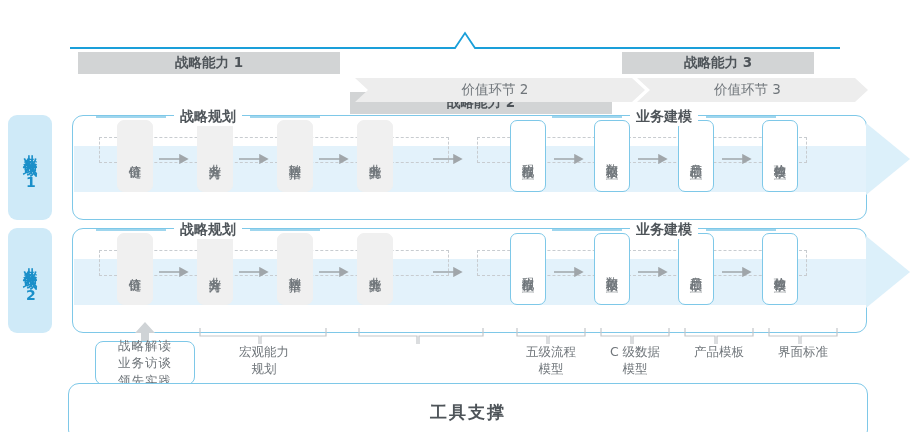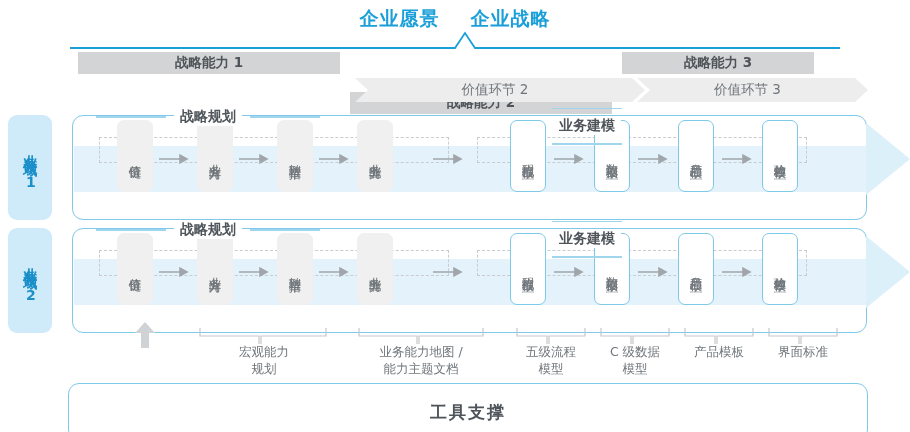--- a/index.html
+++ b/index.html
@@ -74,21 +74,21 @@
   }
 
   
   .sec{
     position:absolute;display:flex;align-items:center;gap:8px;
     font-size:14px;font-weight:bold;color:#4e5459;white-space:nowrap;justify-content:center;
   }
   .sec .ln{display:block;width:70px;height:1.4px;background:#9fd6ee;}
   .sec .lbl{background:#fff;padding:0 6px;}
   .sec.s-left{left:96px;}
-  .sec.s-right{left:552px;flex-direction:column;}
+  .sec.s-right{left:552px;}
   .sec.r1{top:108px;}
   .sec.r2{top:221px;}
 
   
   .track{
     position:absolute;top:21px;height:26px;border:1.2px dashed #c8ccd0;
     box-sizing:border-box;background:transparent;
   }
 
   
@@ -129,24 +129,20 @@
     display:flex;align-items:center;justify-content:center;
     font-size:17px;font-weight:bold;color:#4e5459;letter-spacing:2px;
     box-sizing:border-box;
   }
 </style>
 </head>
 <body>
 
 <div class="stage">
 
-  <div class="top-titles">
-    <span class="t1">企业愿景</span>
-    <span class="t2">企业战略</span>
-  </div>
 
   <svg class="peakline" viewBox="0 0 770 22" preserveAspectRatio="none">
     <path d="M0 18 L385 18 L395 3 L405 18 L770 18" fill="none" stroke="#1a9fd9" stroke-width="1.8"></path>
   </svg>
 
   <div class="cap-row">
     <div class="cap c1">
       <span>战略能力 1</span>
     </div>
     <div class="cap c2">
@@ -321,25 +317,26 @@
   <svg class="brace" style="left:599px;top:328px;width:72px;height:16px;" viewBox="0 0 72 16" preserveAspectRatio="none">
     <path d="M2 0 V8 H32 V16 M70 0 V8 H34 V16" fill="none" stroke="#c3c7ca" stroke-width="1.2"></path>
   </svg>
   <svg class="brace" style="left:683px;top:328px;width:72px;height:16px;" viewBox="0 0 72 16" preserveAspectRatio="none">
     <path d="M2 0 V8 H32 V16 M70 0 V8 H34 V16" fill="none" stroke="#c3c7ca" stroke-width="1.2"></path>
   </svg>
   <svg class="brace" style="left:767px;top:328px;width:72px;height:16px;" viewBox="0 0 72 16" preserveAspectRatio="none">
     <path d="M2 0 V8 H32 V16 M70 0 V8 H34 V16" fill="none" stroke="#c3c7ca" stroke-width="1.2"></path>
   </svg>
 
+  <div class="tool-box">战略解读
+业务访谈
+领先实践</div>
 
   <div class="blabel" style="left:208px;top:344px;width:112px;">宏观能力
 规划</div>
-  <div class="blabel" style="left:352px;top:344px;width:138px;">业务能力地图 /
-能力主题文档</div>
   <div class="blabel" style="left:501px;top:344px;width:100px;">五级流程
 模型</div>
   <div class="blabel" style="left:585px;top:344px;width:100px;">C 级数据
 模型</div>
   <div class="blabel" style="left:669px;top:344px;width:100px;">产品模板</div>
   <div class="blabel" style="left:753px;top:344px;width:100px;">界面标准</div>
 
   <div class="toolsupport">
     <span>工具支撑</span>
   </div>

